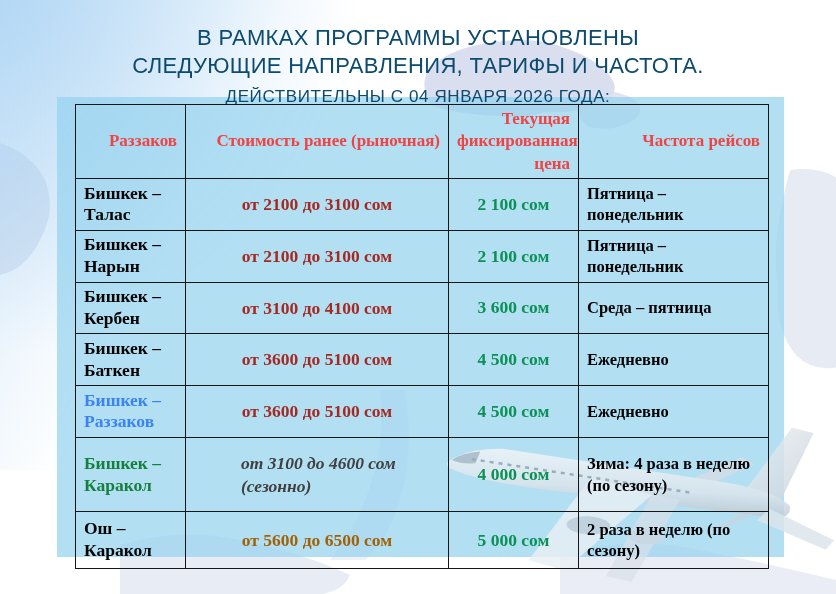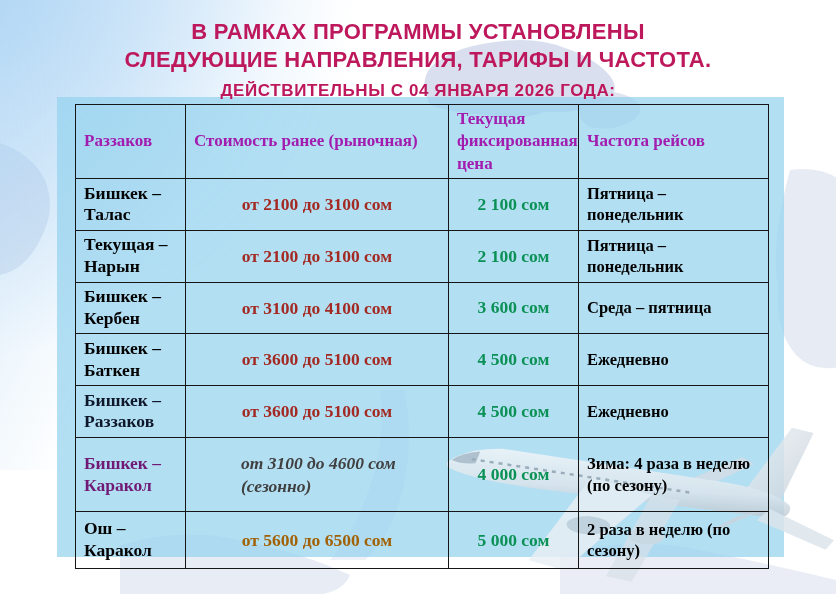--- a/index.html
+++ b/index.html
@@ -15,24 +15,24 @@
   .corner-glow{
     position:absolute;left:0;top:0;width:420px;height:430px;z-index:0;
     background:radial-gradient(circle at -5% -5%, rgba(150,200,242,.65), rgba(150,200,242,0) 60%);
   }
   .left-streak{
     position:absolute;left:0;top:0;width:300px;height:470px;z-index:0;
     background:linear-gradient(115deg, rgba(165,208,242,.45) 0%, rgba(165,208,242,0) 55%);
   }
   
   .header{
-    position:absolute;left:0;top:18px;width:100%;z-index:3;
+    position:absolute;left:0;top:24px;width:100%;z-index:3;
     text-align:center;
     font-family:"Liberation Sans", sans-serif;
-    font-weight:bold;color:#be185d;
+    font-weight:normal;color:#0c4a6e;
   }
   .title-line{font-size:22px;line-height:1.28;letter-spacing:.3px;}
   .subtitle{font-size:17px;margin-top:7px;letter-spacing:.6px;}
   
   .panel{
     position:absolute;left:57px;top:97px;width:727px;height:460px;z-index:1;
     background:rgba(150,211,238,0.72);
   }
   
   .plane{position:absolute;left:440px;top:408px;z-index:2;opacity:.82;pointer-events:none;}
@@ -44,21 +44,21 @@
   table.fares th, table.fares td{
     border:1.5px solid #161616;
     background:transparent;
     vertical-align:middle;
     font-weight:bold;
   }
   table.fares thead tr{height:74px;}
   table.fares tbody tr{height:44px;}
   table.fares tbody tr:nth-child(7){height:57px;}
   table.fares tbody tr:nth-child(8){height:48px;}
-  th{font-size:17px;color:#a21caf;text-align:left;padding:2px 8px;line-height:1.3;}
+  th{font-size:17px;color:#ef4444;text-align:right;padding:2px 8px;line-height:1.3;}
   td.route{font-size:17.5px;color:#030303;text-align:left;padding:2px 4px 2px 8px;line-height:1.25;}
   td.cost{font-size:17.5px;text-align:center;padding:14px 6px;line-height:1.3;}
   td.cost.left-indent{text-align:left;padding-left:55px;}
   td.fixed{font-size:17.5px;text-align:center;padding:2px 24px;}
   td.freq{font-size:16.5px;color:#030303;text-align:left;padding:2px 4px 2px 8px;line-height:1.3;}
 </style>
 </head>
 <body>
 
 <svg class="bg-map" width="836" height="594" viewBox="0 0 836 594">
@@ -134,45 +134,45 @@
       </tr>
     </thead>
   <tbody>
       <tr>
         <td class="route" style="color: rgb(3, 3, 3);">Бишкек – Талас</td>
         <td class="cost" style="color: rgb(163, 42, 35);">от 2100 до 3100 сом</td>
         <td class="fixed" style="color: rgb(11, 145, 85);">2 100 сом</td>
         <td class="freq" style="color: rgb(3, 3, 3);">Пятница – понедельник</td>
       </tr>
       <tr>
-        <td class="route" style="color: rgb(3, 3, 3);">Текущая – Нарын</td>
+        <td class="route" style="color: rgb(3, 3, 3);">Бишкек – Нарын</td>
         <td class="cost" style="color: rgb(163, 42, 35);">от 2100 до 3100 сом</td>
         <td class="fixed" style="color: rgb(11, 145, 85);">2 100 сом</td>
         <td class="freq" style="color: rgb(3, 3, 3);">Пятница – понедельник</td>
       </tr>
       <tr>
         <td class="route" style="color: rgb(3, 3, 3);">Бишкек – Кербен</td>
         <td class="cost" style="color: rgb(163, 42, 35);">от 3100 до 4100 сом</td>
         <td class="fixed" style="color: rgb(11, 145, 85);">3 600 сом</td>
         <td class="freq" style="color: rgb(3, 3, 3);">Среда – пятница</td>
       </tr>
       <tr>
         <td class="route" style="color: rgb(3, 3, 3);">Бишкек – Баткен</td>
         <td class="cost" style="color: rgb(163, 42, 35);">от 3600 до 5100 сом</td>
         <td class="fixed" style="color: rgb(11, 145, 85);">4 500 сом</td>
         <td class="freq" style="color: rgb(3, 3, 3);">Ежедневно</td>
       </tr>
       <tr>
-        <td class="route" style="color: #0f172a;">Бишкек – Раззаков</td>
+        <td class="route" style="color: #3b82f6;">Бишкек – Раззаков</td>
         <td class="cost" style="color: rgb(163, 42, 35);">от 3600 до 5100 сом</td>
         <td class="fixed" style="color: rgb(11, 145, 85);">4 500 сом</td>
         <td class="freq" style="color: rgb(3, 3, 3);">Ежедневно</td>
       </tr>
       <tr>
-        <td class="route" style="color: #701a75; margin-top: 41px;">Бишкек – Каракол</td>
+        <td class="route" style="color: #15803d; margin-top: 41px;">Бишкек – Каракол</td>
         <td class="cost left-indent" style="color: #404040; font-style: italic;">от 3100 до 4600 сом (сезонно)</td>
         <td class="fixed" style="color: rgb(11, 145, 85);">4 000 сом</td>
         <td class="freq" style="color: rgb(3, 3, 3);">Зима: 4 раза в неделю (по сезону)</td>
       </tr>
       <tr>
         <td class="route" style="color: rgb(3, 3, 3);">Ош – Каракол</td>
         <td class="cost" style="color: #a16207;">от 5600 до 6500 сом</td>
         <td class="fixed" style="color: rgb(11, 145, 85);">5 000 сом</td>
         <td class="freq" style="color: rgb(3, 3, 3);">2 раза в неделю (по сезону)</td>
       </tr>

